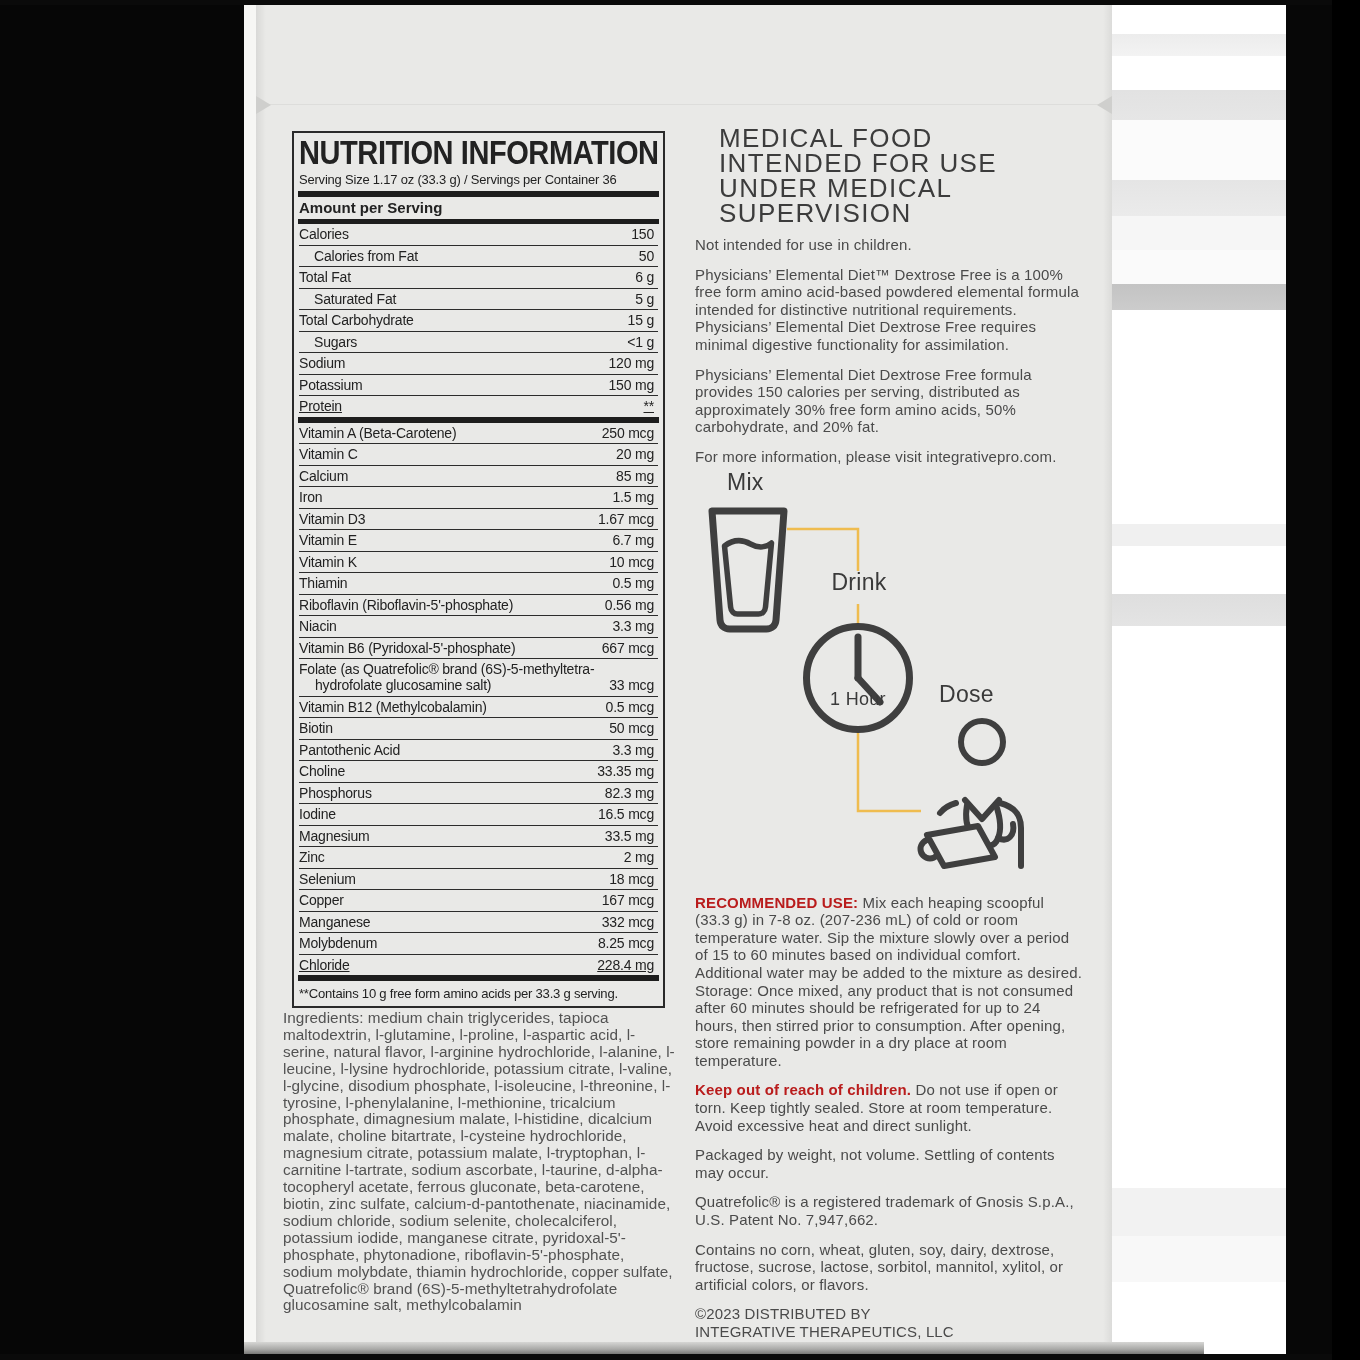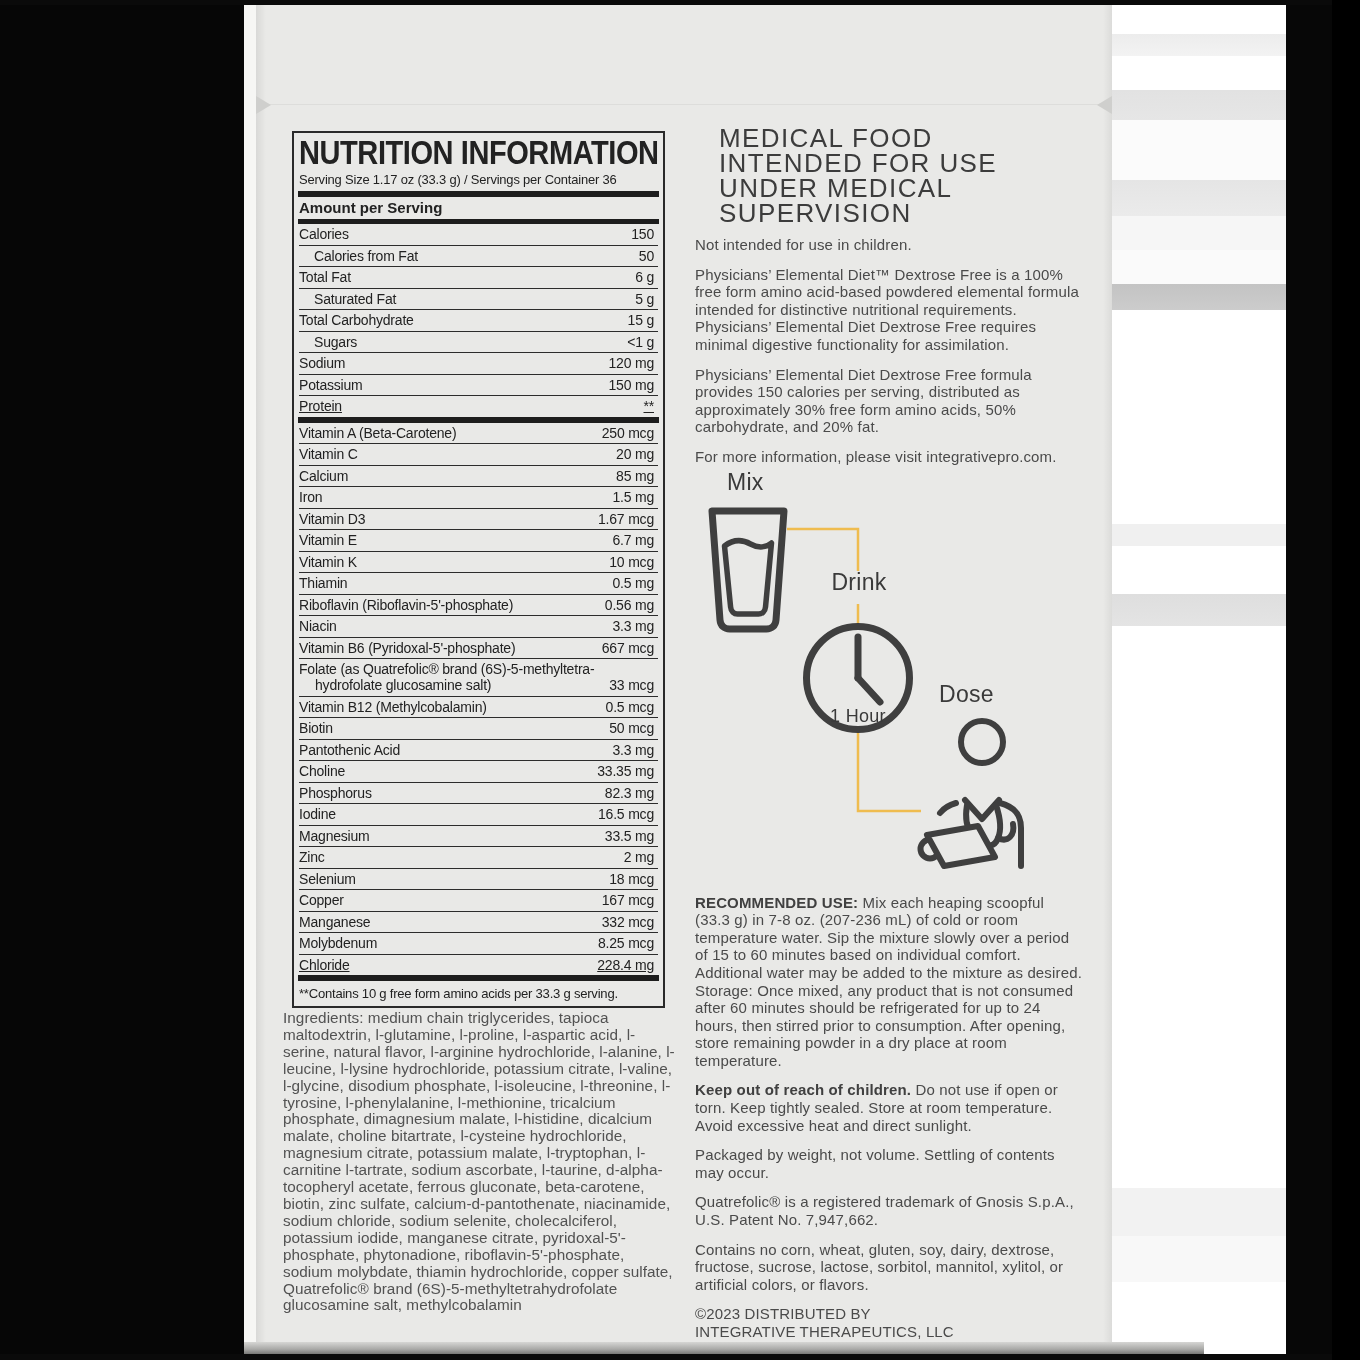--- a/index.html
+++ b/index.html
@@ -64,31 +64,31 @@
          transform:scaleX(.97);transform-origin:0 50%;width:103%;}
   
   .ingredients{position:absolute;left:27px;top:1010px;width:394px;font-size:15.3px;line-height:16.9px;
          color:#525252;letter-spacing:.05px;}
   
   .rcol{position:absolute;left:427px;top:126px;width:399px;color:#4a4a4a;font-size:15px;
         line-height:17.6px;letter-spacing:.15px;}
   .rhead{font-size:26px;font-weight:400;letter-spacing:1.4px;line-height:25px;color:#3c3c3c;white-space:pre-line;margin-left:36px;}
   .rcol p{margin:12px 0 0 12px;}
   .rcol p.first{margin-top:10px;}
-  .rcol b{color:#404040;}
+  .rcol b{color:#b91c1c;}
   .preline{white-space:pre-line;}
   .footer-block{margin-top:22px;}
   
   .diagram{position:relative;height:408px;margin-top:8px;}
   .diagram svg{position:absolute;left:0;top:0;}
   .dlabel{position:absolute;font-size:23px;color:#3a3a3a;letter-spacing:.3px;}
   .dlabel.mix{left:44px;top:0px;}
   .dlabel.drink{left:137px;top:100px;width:78px;text-align:center;background:#e9e9e7;}
   .dlabel.dose{left:256px;top:212px;}
-  .dlabel.hour{left:125px;top:234px;width:100px;text-align:center;font-size:18px;}
+  .dlabel.hour{left:125px;top:217px;width:100px;text-align:center;font-size:18px;}
 </style>
 </head>
 <body>
 
 <div id="canvas">
   <div class="margin-left"></div>
   <div class="edge-sliver"></div>
   <div class="bg-stripes"></div>
   <div class="margin-right"></div>
 

